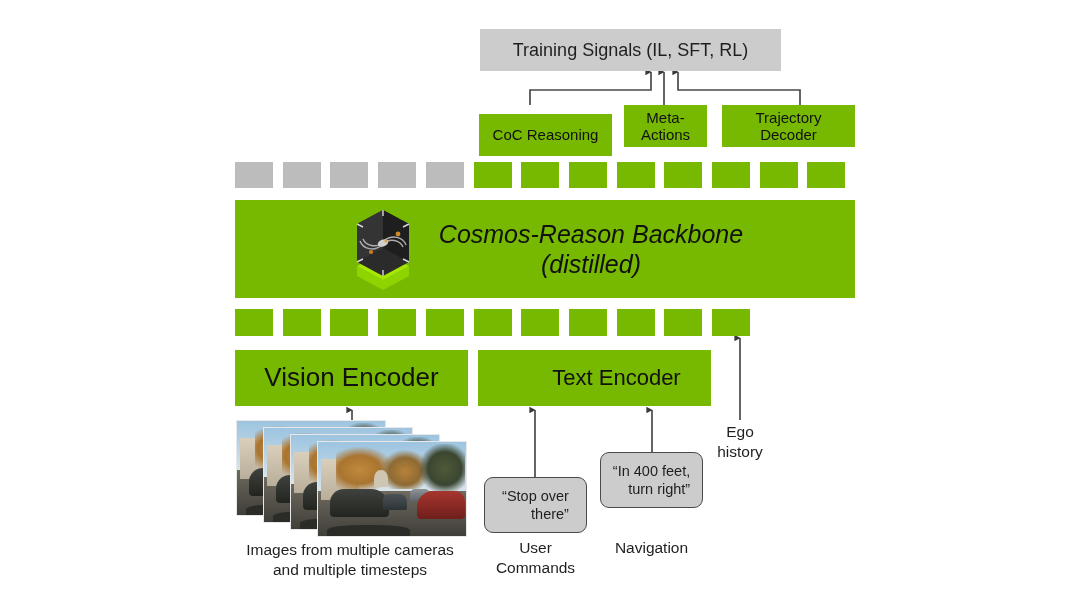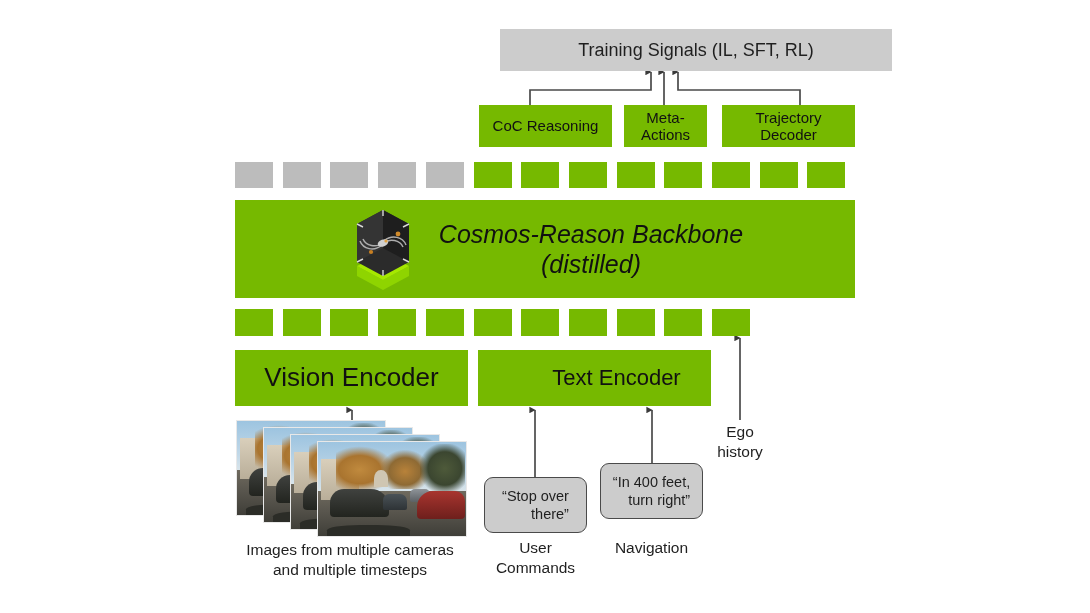--- a/index.html
+++ b/index.html
@@ -196,23 +196,23 @@
       <path d="M 352 428 L 352 410" marker-end="url(#arrowhead)"></path>
 
       <path d="M 535 477 L 535 410" marker-end="url(#arrowhead)"></path>
 
       <path d="M 652 477 L 652 410" marker-end="url(#arrowhead)"></path>
 
       <path d="M 740 420 L 740 338" marker-end="url(#arrowhead)"></path>
     </g>
   </svg>
 
-  <div class="box box-gray" style="left:480px; top:29px; width:392px; height:42px; font-size:18px;margin-left:20px;">Training Signals (IL, SFT, RL)</div>
-
-  <div class="box box-green" style="left:479px; top:105px; width:133px; height:42px; font-size:15px;">CoC Reasoning</div>
+  <div class="box box-gray" style="left:480px; top:29px; width:301px; height:42px; font-size:18px;">Training Signals (IL, SFT, RL)</div>
+
+  <div class="box box-green" style="left:479px; top:114px; width:133px; height:42px; font-size:15px;">CoC Reasoning</div>
 
   <div class="box box-green" style="left:624px; top:105px; width:83px; height:42px; font-size:15px; white-space:pre-line;">Meta-
 Actions</div>
 
   <div class="box box-green" style="left:722px; top:105px; width:133px; height:42px; font-size:15px; white-space:pre-line;">Trajectory
 Decoder</div>
 
   <div id="output-token-row" class="abs" style="left:235px; top:162px; width:620px; height:26px;">
       <div class="token gray" style="left: 0px; top: 0px; width: 38px; height: 26px;"></div>
       <div class="token gray" style="left: 47.7px; top: 0px; width: 38px; height: 26px;"></div>
@@ -342,21 +342,21 @@
 
   <div class="caption" style="left:215px; top:540px; width:270px; font-size:15.5px;">Images from multiple cameras
 and multiple timesteps</div>
 
   <div class="bubble" style="left:484px; top:477px; width:103px; height:56px; font-size:14.5px; white-space:pre-line;">“Stop over
 there”</div>
 
   <div class="caption" style="left:478px; top:538px; width:115px; font-size:15.5px;">User
 Commands</div>
 
-  <div class="bubble" style="left:600px; top:463px; width:103px; height:56px; font-size:14.5px; white-space:pre-line;">“In 400 feet,
+  <div class="bubble" style="left:600px; top:452px; width:103px; height:56px; font-size:14.5px; white-space:pre-line;">“In 400 feet,
 turn right”</div>
 
   <div class="caption" style="left:594px; top:538px; width:115px; font-size:15.5px;">Navigation</div>
 
   <div class="caption" style="left:698px; top:422px; width:84px; font-size:15.5px;">Ego
 history</div>
 
 </div>
 
 </body></html>

